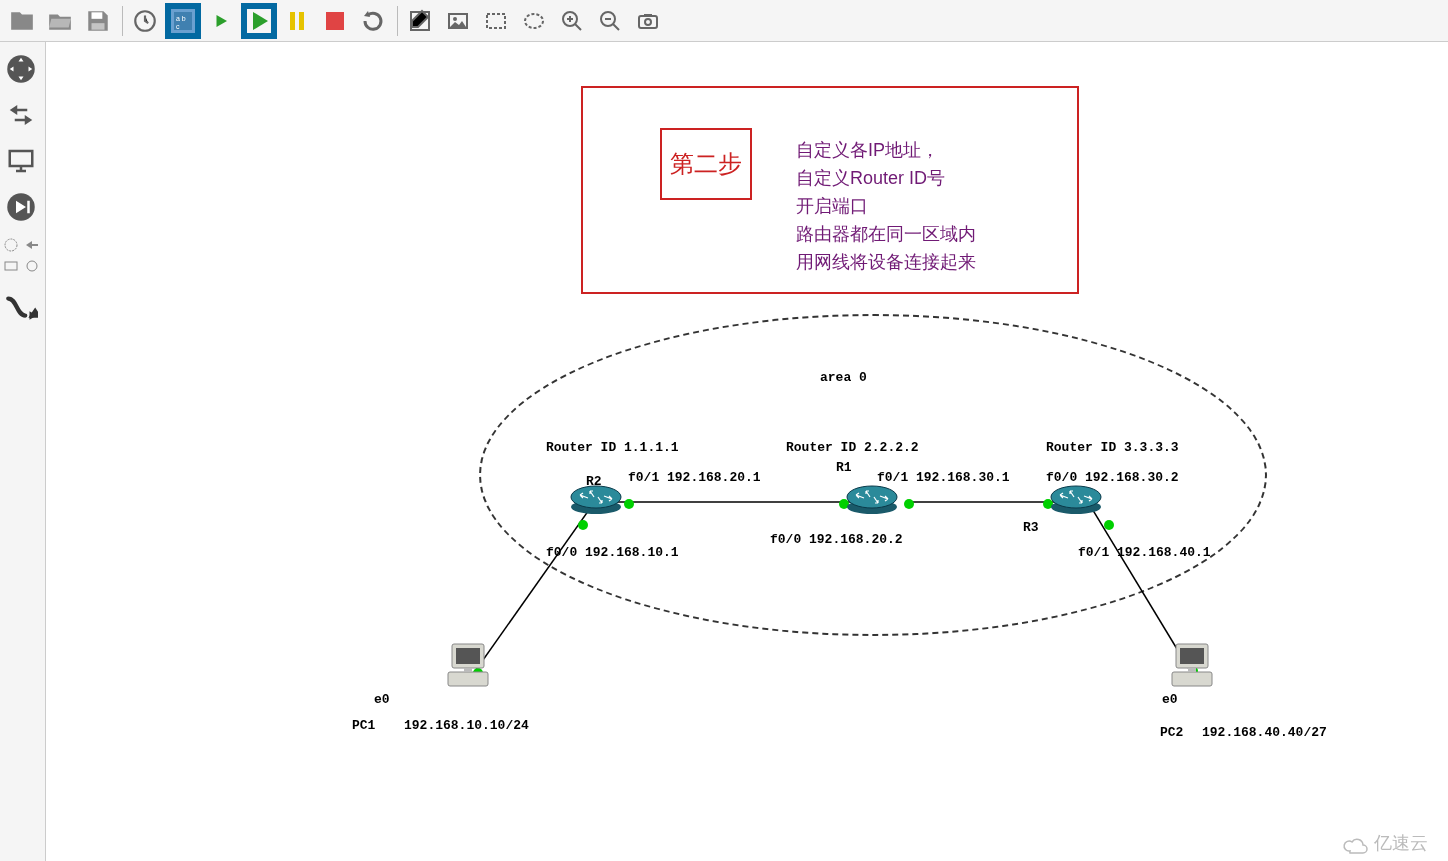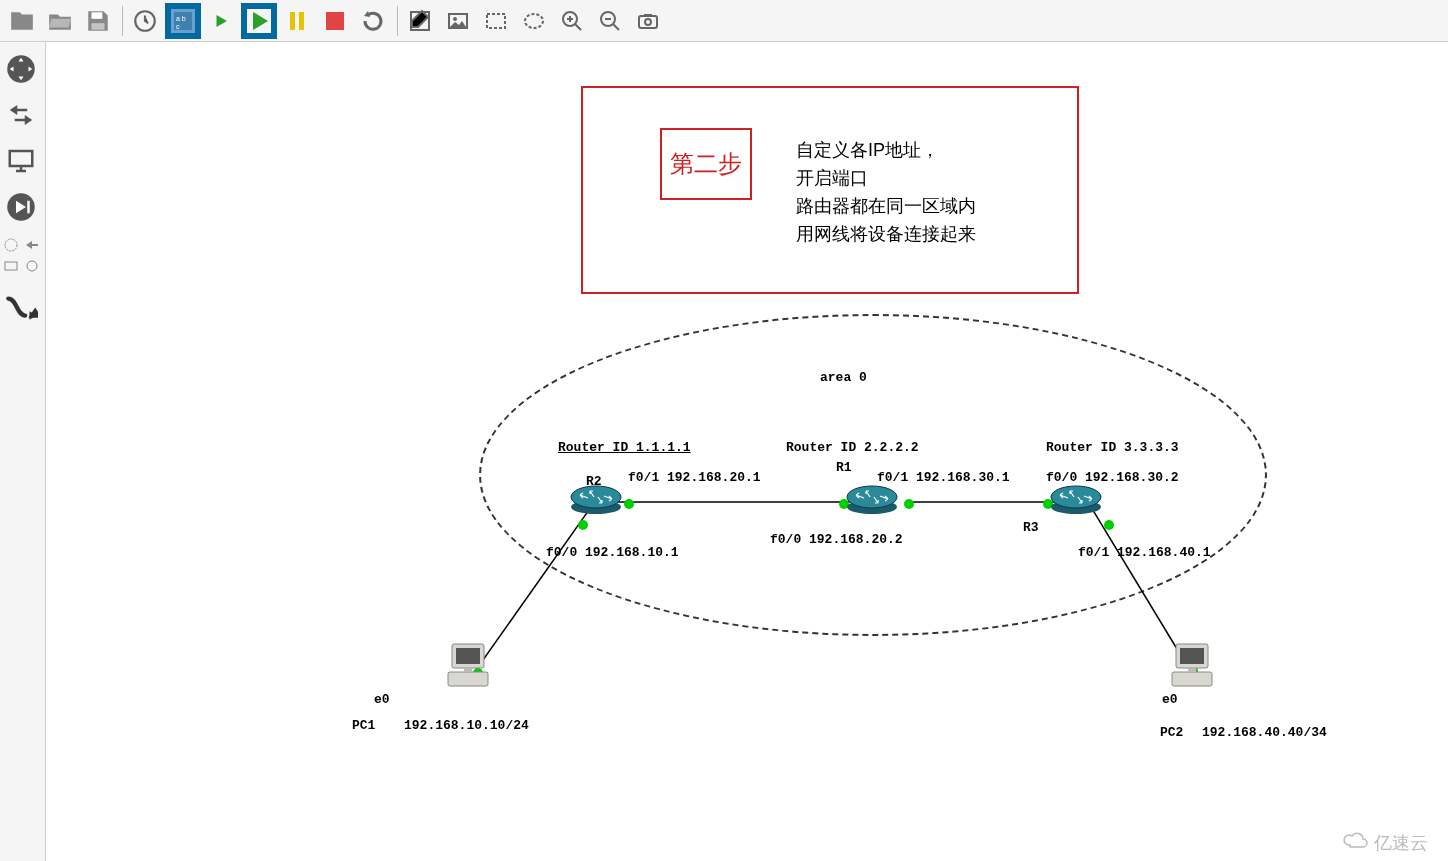--- a/index.html
+++ b/index.html
@@ -7,30 +7,30 @@
   .toolbar-top { position: absolute; top: 0; left: 0; right: 0; height: 42px; background: #f5f5f5; border-bottom: 1px solid #ccc; display: flex; align-items: center; padding-left: 4px; }
   .tbtn { width: 36px; height: 36px; display: flex; align-items: center; justify-content: center; margin-right: 2px; cursor: pointer; }
   .tsep { width: 1px; height: 30px; background: #bbb; margin: 0 4px; }
   .boxed { border: 6px solid #0369a1; text-align: right; }
   .toolbar-left { position: absolute; top: 42px; left: 0; width: 46px; background: #f5f5f5; border-right: 1px solid #ccc; height: 819px; padding-top: 6px; }
   .lbtn { width: 42px; height: 42px; display: flex; align-items: center; justify-content: center; margin-bottom: 4px; cursor: pointer; }
   .canvas { position: absolute; top: 42px; left: 46px; right: 0; bottom: 0; background: #fff; }
   .annot { position: absolute; color: #cc2222; font-size: 18px; font-family: "Microsoft YaHei", sans-serif; }
   .stepbox { position: absolute; border: 2px solid #cc2222; }
   .steplabel { position: absolute; border: 2px solid #cc2222; color: #cc2222; font-size: 24px; padding: 18px 8px; font-family: "Microsoft YaHei", sans-serif; }
-  .stepdesc { position: absolute; color: #000000; font-size: 18px; line-height: 28px; font-family: "Microsoft YaHei", sans-serif; }
+  .stepdesc { position: absolute; color: #701a75; font-size: 18px; line-height: 28px; font-family: "Microsoft YaHei", sans-serif; }
   .redlinkbox { position: absolute; border: 2px solid #cc2222; height: 46px; display: flex; align-items: center; padding-left: 6px; }
   .redlinkbox span { color: #cc2222; font-size: 18px; font-family: "Microsoft YaHei", sans-serif; }
   .netlabel { position: absolute; font-family: "Courier New", monospace; font-size: 13px; font-weight: bold; color: #000; white-space: nowrap; }
   .area-ellipse { position: absolute; border: 2px dashed #333; border-radius: 50%; }
   .router { position: absolute; width: 52px; height: 30px; }
   .pc { position: absolute; width: 44px; height: 48px; }
   .link-dot { position: absolute; width: 10px; height: 10px; background: #00d000; border-radius: 50%; }
   svg.link-line { position: absolute; }
-  .watermark { position: absolute; right: 20px; bottom: 6px; color: #bbb; font-size: 18px; font-family: Arial, sans-serif; display: flex; align-items: flex-start; gap: 4px; }
+  .watermark { position: absolute; right: 20px; bottom: 6px; color: #bbb; font-size: 18px; font-family: Arial, sans-serif; display: flex; align-items: flex-end; gap: 4px; }
 </style>
 </head>
 <body>
 
 <div class="toolbar-top">
   <div class="tbtn">
     <svg width="26" height="26" viewBox="0 0 24 24">
         <path fill="#888" d="M10 4H2v16h20V6H12l-2-2z"></path>
       </svg>
   </div>
@@ -193,20 +193,21 @@
 <div class="redlinkbox" style="left:46px; top:353px; width:100px;">
   <span>网线</span>
 </div>
 
 <div class="canvas">
 
   <div class="stepbox" style="left:535px; top:44px; width:498px; height:208px;"></div>
   <div class="steplabel" style="left:614px; top:86px;">第二步</div>
   <div class="stepdesc" style="left:750px; top:94px;">
     <div>自定义各IP地址，</div>
+    <div>自定义Router ID号</div>
     <div>开启端口</div>
     <div>路由器都在同一区域内</div>
     <div>用网线将设备连接起来</div>
   </div>
 
   <div class="area-ellipse" style="left:433px; top:272px; width:788px; height:322px;"></div>
   <div class="netlabel" style="left:774px; top:328px;">area 0</div>
 
   <svg class="link-line" style="left:395px; top:435px; width:780px; height:210px;">
 
@@ -230,21 +231,21 @@
 
   <div class="router" style="left:524px; top:443px;">
     <svg width="52" height="30" viewBox="0 0 52 30">
         <ellipse cx="26" cy="22" rx="25" ry="7" fill="#1a5a6a"></ellipse>
         <ellipse cx="26" cy="12" rx="25" ry="11" fill="#2b8a9a"></ellipse>
         <ellipse cx="26" cy="12" rx="25" ry="11" fill="none" stroke="#0a3a4a" stroke-width="1"></ellipse>
         <path stroke="#fff" stroke-width="1.2" fill="none" d="M10 10l8 3m-8-3l3 3m-3-3l3-2 M42 14l-8-3m8 3l-3 2m3-2l-3-3 M20 6l4 6m-4-6l0 3m0-3l3 0 M32 18l-4-6m4 6l0-3m0 3l-3 0"></path>
       </svg>
   </div>
   <div class="netlabel" style="left:540px; top:432px;">R2</div>
-  <div class="netlabel" style="left:512px; top:398px;text-decoration:underline;">Router ID 1.1.1.1</div>
+  <div class="netlabel" style="left:500px; top:398px;">Router ID 1.1.1.1</div>
   <div class="netlabel" style="left:582px; top:428px;">f0/1 192.168.20.1</div>
   <div class="netlabel" style="left:500px; top:503px;">f0/0  192.168.10.1</div>
 
   <div class="router" style="left:800px; top:443px;">
     <svg width="52" height="30" viewBox="0 0 52 30">
         <ellipse cx="26" cy="22" rx="25" ry="7" fill="#1a5a6a"></ellipse>
         <ellipse cx="26" cy="12" rx="25" ry="11" fill="#2b8a9a"></ellipse>
         <ellipse cx="26" cy="12" rx="25" ry="11" fill="none" stroke="#0a3a4a" stroke-width="1"></ellipse>
         <path stroke="#fff" stroke-width="1.2" fill="none" d="M10 10l8 3m-8-3l3 3m-3-3l3-2 M42 14l-8-3m8 3l-3 2m3-2l-3-3 M20 6l4 6m-4-6l0 3m0-3l3 0 M32 18l-4-6m4 6l0-3m0 3l-3 0"></path>
       </svg>
@@ -282,21 +283,21 @@
   <div class="pc" style="left:1124px; top:600px;">
     <svg width="44" height="48" viewBox="0 0 44 48">
         <rect x="6" y="2" width="32" height="24" rx="2" fill="#d8d8d0" stroke="#888"></rect>
         <rect x="10" y="6" width="24" height="16" fill="#555"></rect>
         <rect x="2" y="30" width="40" height="14" rx="2" fill="#d8d8d0" stroke="#888"></rect>
         <rect x="18" y="26" width="8" height="4" fill="#bbb"></rect>
       </svg>
   </div>
   <div class="netlabel" style="left:1116px; top:650px;">e0</div>
   <div class="netlabel" style="left:1114px; top:683px;">PC2</div>
-  <div class="netlabel" style="left:1156px; top:683px;">192.168.40.40/34</div>
+  <div class="netlabel" style="left:1156px; top:683px;">192.168.40.40/27</div>
 
 </div>
 
 <div class="watermark">
   <svg width="28" height="18" viewBox="0 0 28 18">
       <path fill="none" stroke="#bbb" stroke-width="1.5" d="M8 14a5 5 0 1 1 2-9 6 6 0 0 1 11 3 4 4 0 0 1 0 8H8a4 4 0 0 1 0-2z"></path>
     </svg>
   <span>亿速云</span>
 </div>
 

